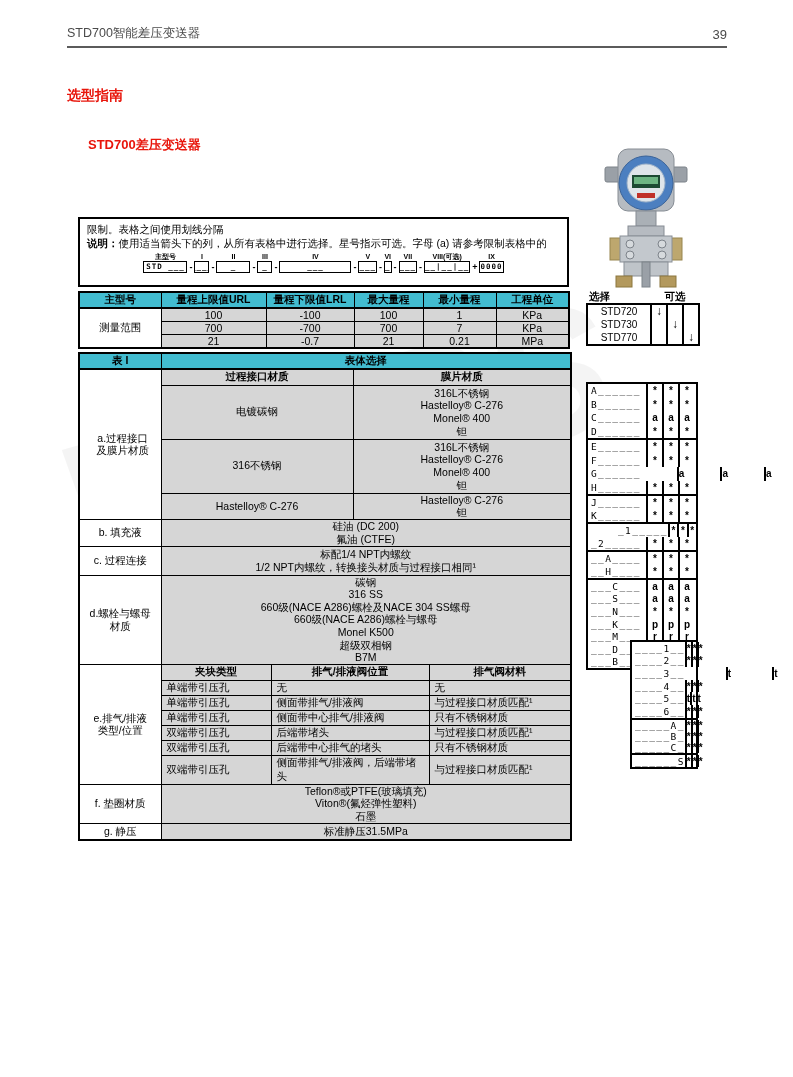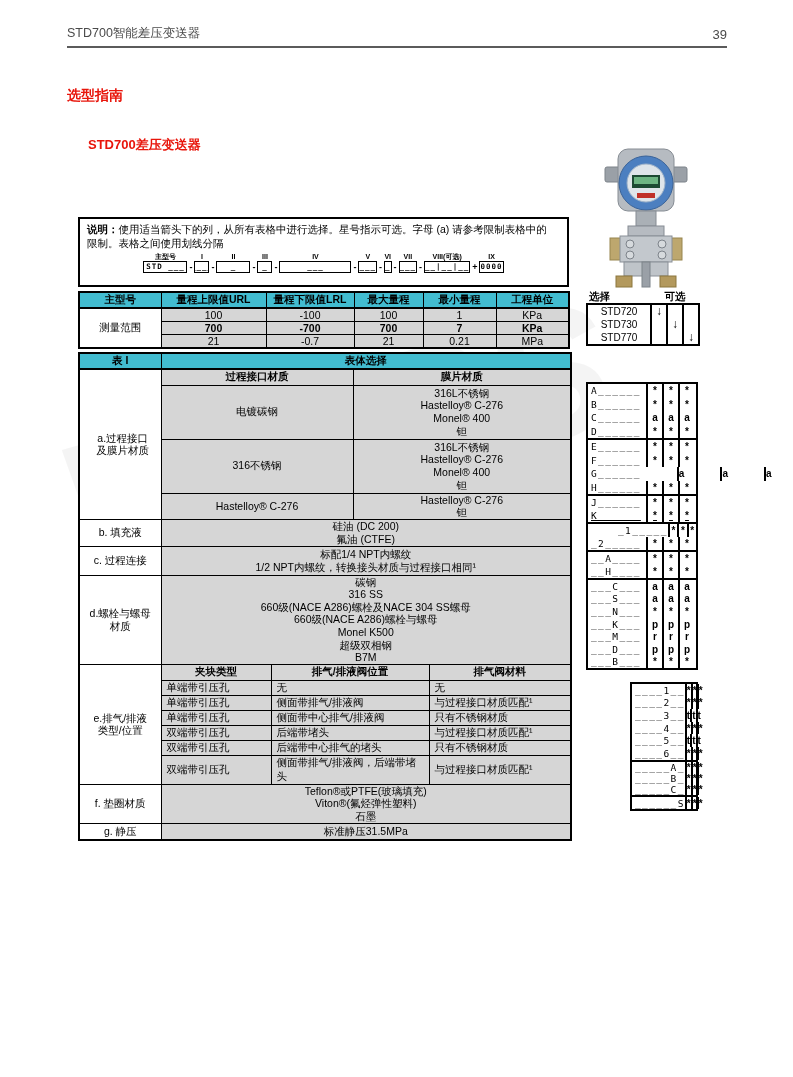--- a/index.html
+++ b/index.html
@@ -58,21 +58,21 @@
   
   .sel-caption{position:absolute;font-size:10.5px;font-weight:bold;}
   .sel-box{position:absolute;left:586px;top:303px;width:114px;height:43px;border:2px solid #000;display:flex;}
   .sel-models{width:62px;display:flex;flex-direction:column;justify-content:space-around;align-items:center;}
   .sel-models div{font-size:10px;line-height:13px;}
   .sel-col{width:16px;border-left:2px solid #000;display:flex;flex-direction:column;}
   .sel-slot{height:13px;display:flex;align-items:center;justify-content:center;font-size:12px;font-weight:900;line-height:11px;}
 
   
   .grid{position:absolute;left:586px;width:112px;}
-  #gridU{top:382px;} #gridL{top:682px;padding-left:44px;}
+  #gridU{top:382px;} #gridL{top:640px;padding-left:44px;}
   .gbox{border:2px solid #000;background:#fff;}
   .gbox + .gbox{margin-top:-2px;}
   .grow{display:flex;align-items:center;}
   .gcode{width:58px;padding-left:3px;font-family:"DejaVu Sans Mono",monospace;font-size:9.5px;letter-spacing:1.4px;white-space:nowrap;}
   .gmark{width:16px;align-self:stretch;border-left:2px solid #000;display:flex;align-items:center;justify-content:center;font-size:10px;font-weight:bold;}
 
   .footnote{position:absolute;left:66px;top:816px;font-size:10.5px;}
 
   .device{position:absolute;left:604px;top:146px;}
 </style>
@@ -110,22 +110,22 @@
     <circle cx="58" cy="98" r="4" fill="#d6dadd" stroke="#7d838a"></circle>
     <circle cx="26" cy="109" r="4" fill="#d6dadd" stroke="#7d838a"></circle>
     <circle cx="58" cy="109" r="4" fill="#d6dadd" stroke="#7d838a"></circle>
     <rect x="20" y="116" width="44" height="14" fill="#bfc4c9" stroke="#8a9097"></rect>
     <rect x="12" y="130" width="16" height="11" fill="#b3995d" stroke="#8b773f"></rect>
     <rect x="56" y="130" width="16" height="11" fill="#b3995d" stroke="#8b773f"></rect>
     <rect x="38" y="116" width="8" height="25" fill="#9aa0a7" stroke="#7d838a"></rect>
   </svg>
 
   <div class="note-box">
+    <div>限制。表格之间使用划线分隔</div>
     <div><b>说明：</b><span>使用适当箭头下的列，从所有表格中进行选择。星号指示可选。字母 (a) 请参考限制表格中的</span></div>
-    <div>限制。表格之间使用划线分隔</div>
     <div class="model-row">
         <div class="mf">
           <div class="mfl">主型号</div>
           <div class="mfb">STD ___</div>
         </div>
         <div class="msep">-</div>
         <div class="mf">
           <div class="mfl">I</div>
           <div class="mfb">________</div>
         </div>
@@ -193,21 +193,21 @@
         <tr style="height: 13px;">
           <td class="wl" rowspan="3">
             <div class="ln">测量范围</div>
           </td>
           <td class="num">100</td>
           <td class="num">-100</td>
           <td class="num">100</td>
           <td class="num">1</td>
           <td class="num">KPa</td>
         </tr>
-        <tr style="height: 13px; font-weight: bold;">
+        <tr style="height: 13px;">
           <td class="num">700</td>
           <td class="num">-700</td>
           <td class="num">700</td>
           <td class="num">7</td>
           <td class="num">KPa</td>
         </tr>
         <tr style="height: 13px;">
           <td class="num">21</td>
           <td class="num">-0.7</td>
           <td class="num">21</td>
@@ -434,21 +434,21 @@
           <div class="gmark">*</div>
         </div>
       </div>
       <div class="gbox">
         <div class="grow" style="height: 13px;">
           <div class="gcode">J______</div>
           <div class="gmark">*</div>
           <div class="gmark">*</div>
           <div class="gmark">*</div>
         </div>
-        <div class="grow" style="height: 13px; text-decoration: underline;">
+        <div class="grow" style="height: 13px;">
           <div class="gcode">K______</div>
           <div class="gmark">*</div>
           <div class="gmark">*</div>
           <div class="gmark">*</div>
         </div>
       </div>
       <div class="gbox">
         <div class="grow" style="height: 13px; padding-left: 27px;">
           <div class="gcode">_1_____</div>
           <div class="gmark">*</div>
@@ -528,21 +528,21 @@
           <div class="gmark">*</div>
           <div class="gmark">*</div>
           <div class="gmark">*</div>
         </div>
         <div class="grow" style="height: 12.6px;">
           <div class="gcode">____2__</div>
           <div class="gmark">*</div>
           <div class="gmark">*</div>
           <div class="gmark">*</div>
         </div>
-        <div class="grow" style="height: 12.6px;">
+        <div class="grow" style="height: 12.6px; gap: 41px;">
           <div class="gcode">____3__</div>
           <div class="gmark">t</div>
           <div class="gmark">t</div>
           <div class="gmark">t</div>
         </div>
         <div class="grow" style="height: 12.6px;">
           <div class="gcode">____4__</div>
           <div class="gmark">*</div>
           <div class="gmark">*</div>
           <div class="gmark">*</div>

